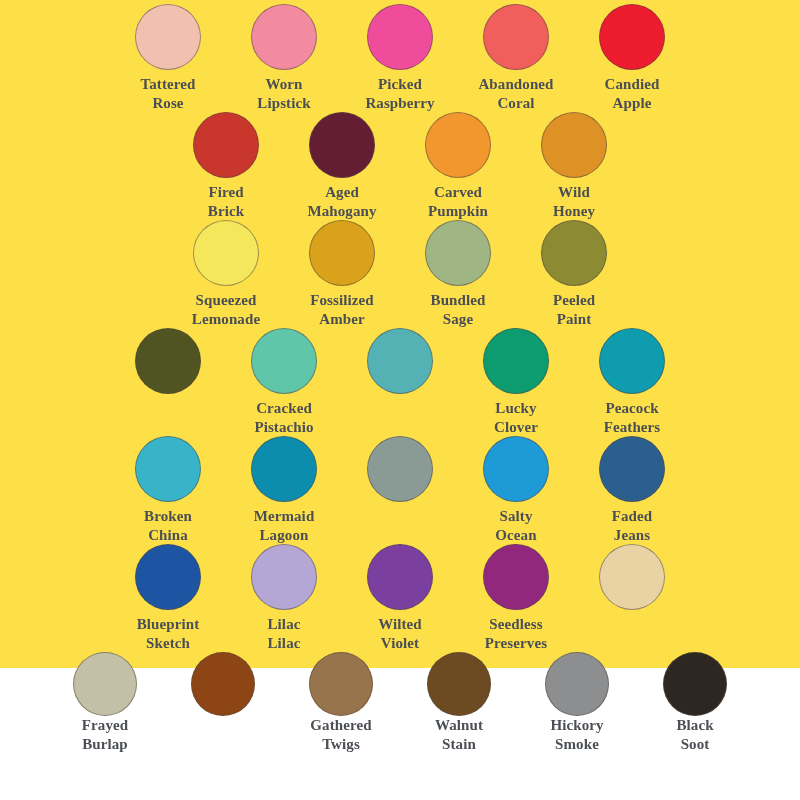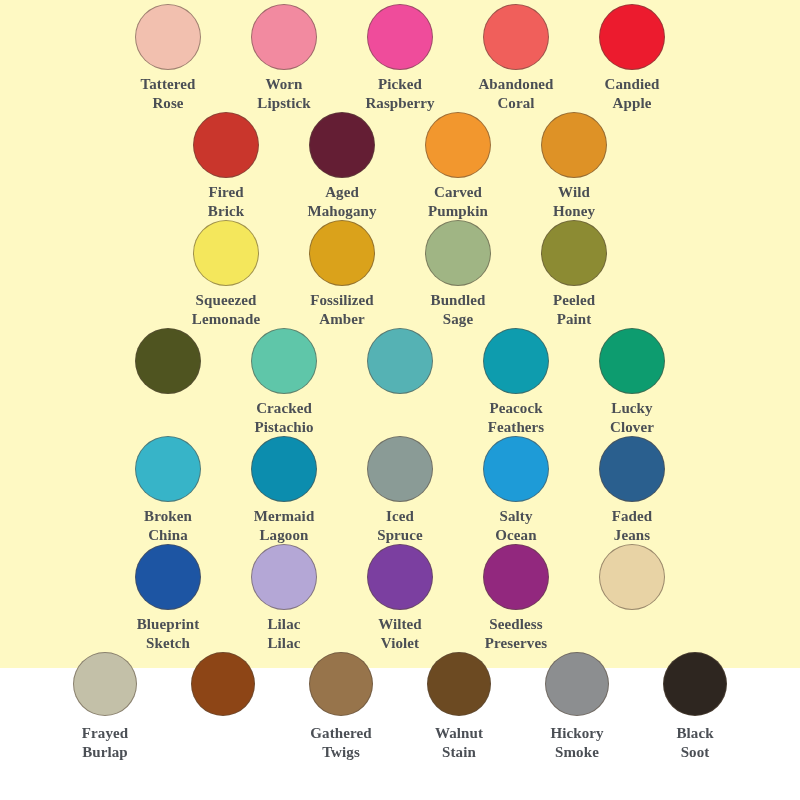--- a/index.html
+++ b/index.html
@@ -9,21 +9,21 @@
     padding: 0;
     width: 800px;
     height: 800px;
     background: #ffffff;
     font-family: "Liberation Serif", "DejaVu Serif", serif;
     overflow: hidden;
   }
   #swatch-chart {
     width: 800px;
     height: 668px;
-    background: #fef9c3;
+    background: #fde047;
     position: relative;
     display: flex;
     flex-direction: column;
     padding-top: 4px;
   }
   .swatch-row {
     display: flex;
     flex-direction: row;
     justify-content: center;
     align-items: flex-start;
@@ -58,21 +58,21 @@
     text-align: center;
     color: #4b4f55;
     font-size: 15px;
     line-height: 18.5px;
     font-weight: 600;
     letter-spacing: 0.1px;
     white-space: pre-line;
     width: 116px;
   }
   .swatch-row.row-last .swatch-label {
-    margin-top: 8px;
+    margin-top: 0;
     width: 118px;
   }
 </style>
 </head>
 <body>
 
 <div id="swatch-chart">
     <div class="swatch-row row-main">
       <div class="swatch-cell">
         <div class="swatch-dot" title="Tattered Rose" style="background-color: rgb(242, 192, 175);"></div>
@@ -136,40 +136,39 @@
         <div class="swatch-dot" title="Forest Moss" style="background-color: rgb(79, 84, 32);"></div>
       </div>
       <div class="swatch-cell">
         <div class="swatch-dot" title="Cracked Pistachio" style="background-color: rgb(95, 198, 169);"></div>
         <div class="swatch-label"><div>Cracked</div><div>Pistachio</div></div>
       </div>
       <div class="swatch-cell">
         <div class="swatch-dot" title="Evergreen Bough" style="background-color: rgb(85, 178, 180);"></div>
       </div>
       <div class="swatch-cell">
+        <div class="swatch-dot" title="Lucky Clover" style="background-color: rgb(13, 156, 111);"></div>
+        <div class="swatch-label"><div>Lucky</div><div>Clover</div></div>
+      </div>
+      <div class="swatch-cell">
         <div class="swatch-dot" title="Peacock Feathers" style="background-color: rgb(14, 156, 174);"></div>
         <div class="swatch-label"><div>Peacock</div><div>Feathers</div></div>
       </div>
-      <div class="swatch-cell">
-        <div class="swatch-dot" title="Lucky Clover" style="background-color: rgb(13, 156, 111);"></div>
-        <div class="swatch-label"><div>Lucky</div><div>Clover</div></div>
-      </div>
     </div>
     <div class="swatch-row row-main">
       <div class="swatch-cell">
         <div class="swatch-dot" title="Broken China" style="background-color: rgb(55, 180, 200);"></div>
         <div class="swatch-label"><div>Broken</div><div>China</div></div>
       </div>
       <div class="swatch-cell">
         <div class="swatch-dot" title="Mermaid Lagoon" style="background-color: rgb(12, 141, 174);"></div>
         <div class="swatch-label"><div>Mermaid</div><div>Lagoon</div></div>
       </div>
       <div class="swatch-cell">
         <div class="swatch-dot" title="Iced Spruce" style="background-color: rgb(138, 155, 150);"></div>
-        <div class="swatch-label"><div>Iced</div><div>Spruce</div></div>
       </div>
       <div class="swatch-cell">
         <div class="swatch-dot" title="Salty Ocean" style="background-color: rgb(30, 155, 215);"></div>
         <div class="swatch-label"><div>Salty</div><div>Ocean</div></div>
       </div>
       <div class="swatch-cell">
         <div class="swatch-dot" title="Faded Jeans" style="background-color: rgb(42, 95, 142);"></div>
         <div class="swatch-label"><div>Faded</div><div>Jeans</div></div>
       </div>
     </div>

